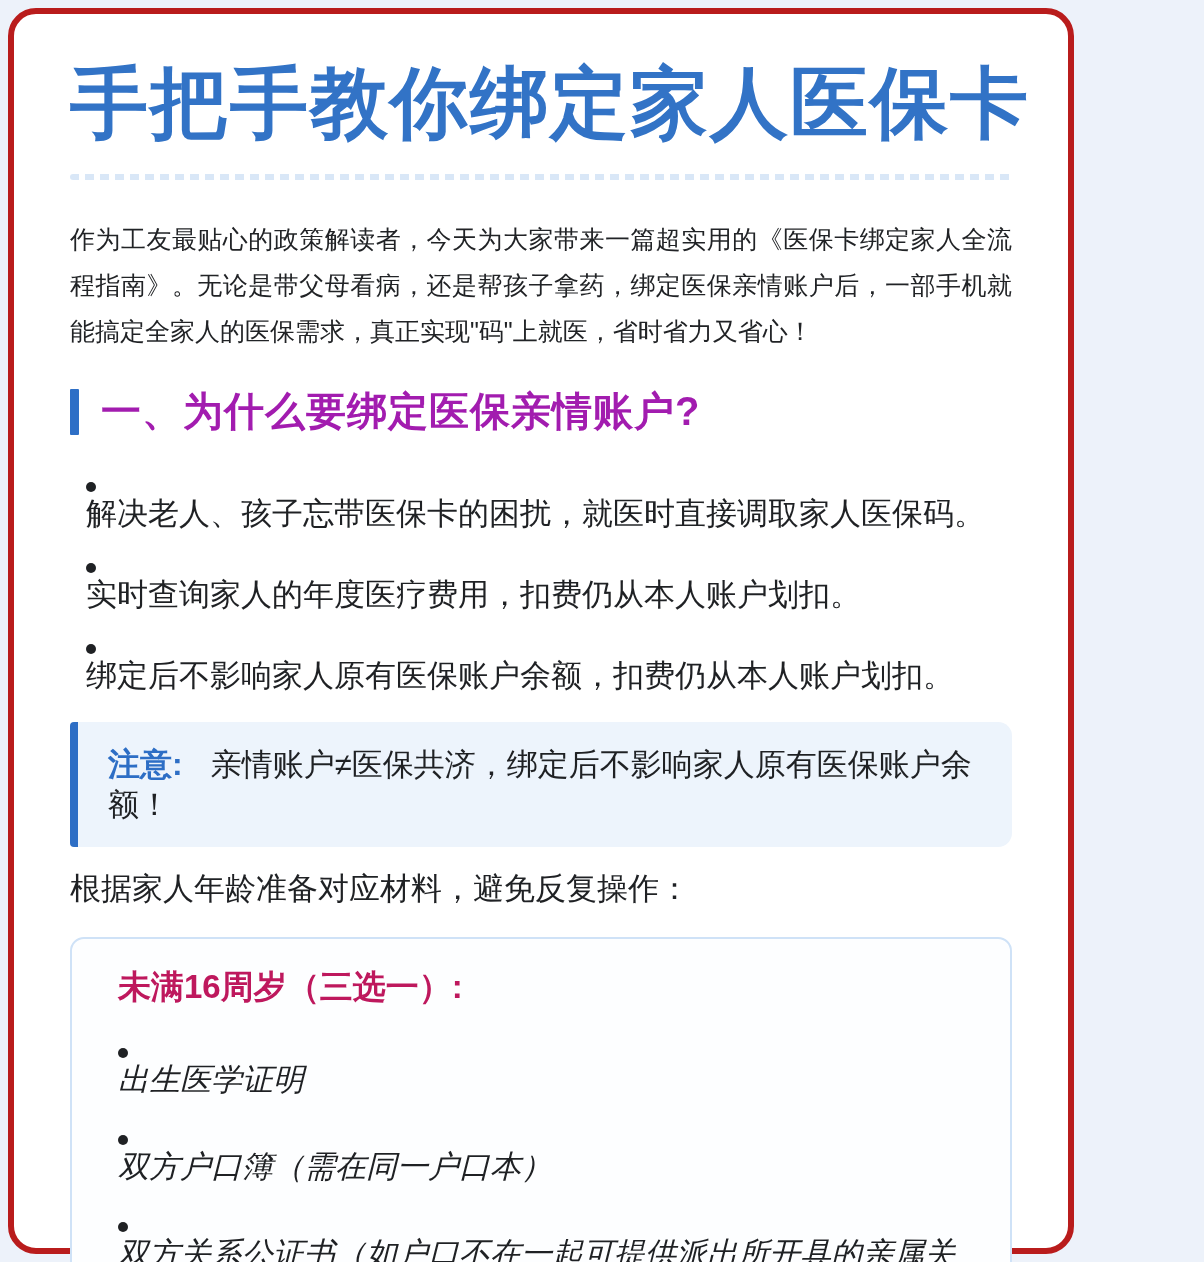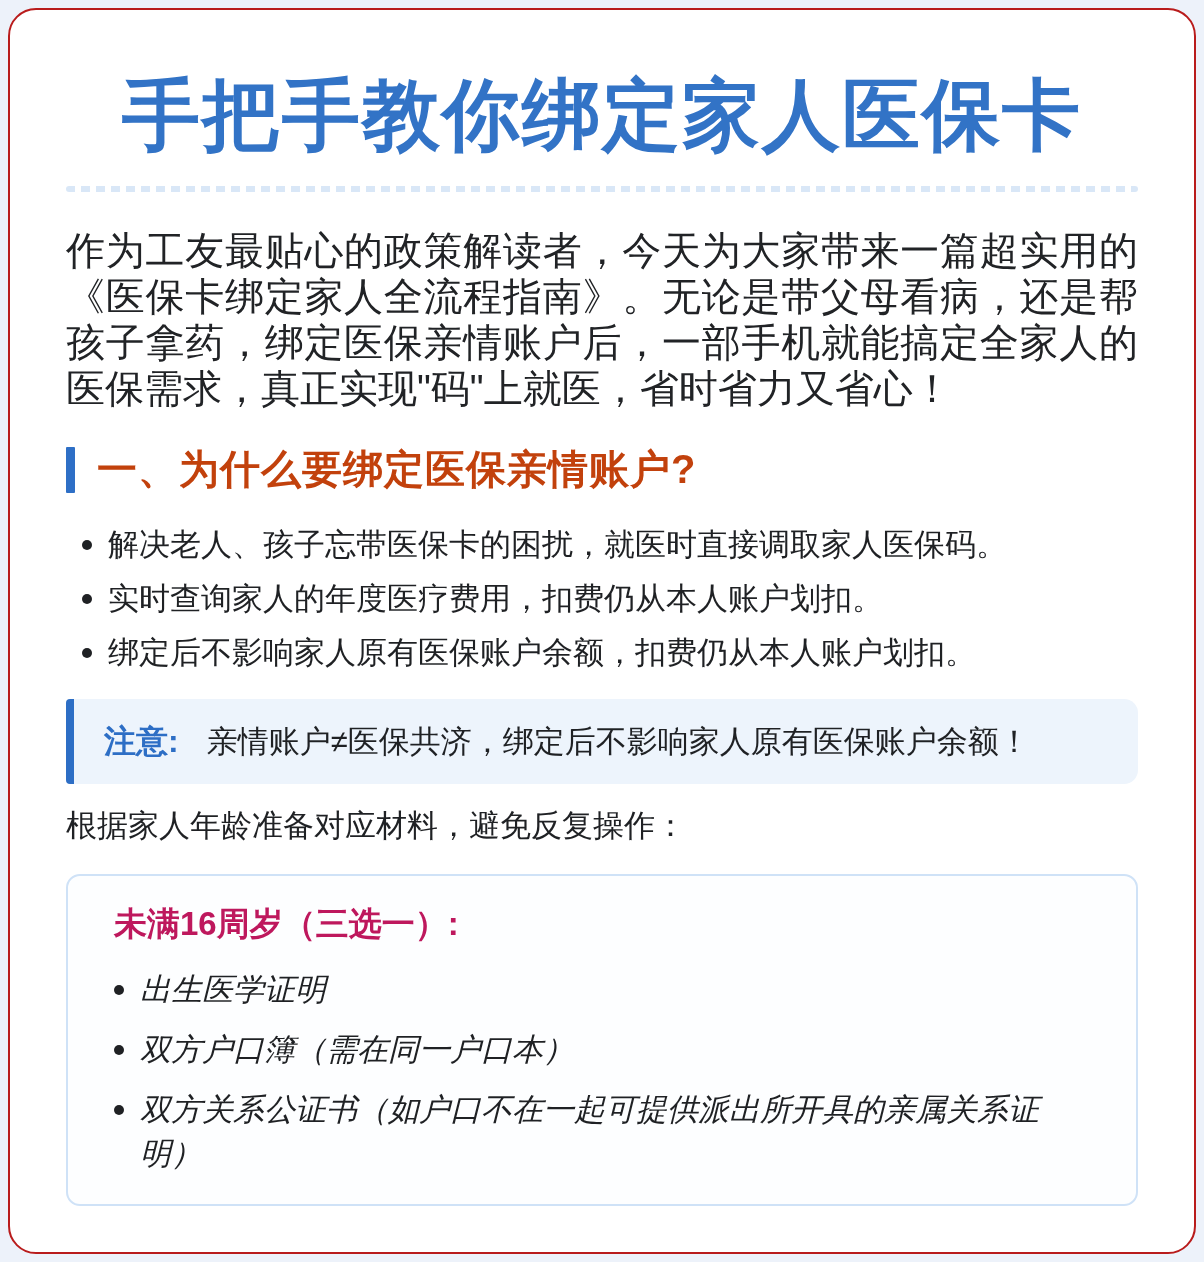--- a/index.html
+++ b/index.html
@@ -8,47 +8,47 @@
     width: 1204px;
     height: 1262px;
     background: #edf2fa;
     font-family: "Liberation Sans", sans-serif;
     overflow: hidden;
   }
   .card {
     position: absolute;
     left: 8px;
     top: 8px;
-    width: 1188px;
+    width: 1066px;
     height: 1246px;
     box-sizing: border-box;
     background: #ffffff;
-    border: 2px solid #b91c1c;
+    border: 6px solid #b91c1c;
     border-radius: 28px;
-    padding: 16px 56px;
+    padding: 0 56px;
   }
   .title {
     margin: 44px 0 0;
     font-size: 78px;
     line-height: 90px;
     font-weight: 900;
     letter-spacing: 2px;
     color: #3273c6;
     text-align: center;
     white-space: nowrap;
   }
   .divider {
     margin-top: 26px;
     height: 6px;
     background: repeating-linear-gradient(90deg, #d9e7f7 0 9px, transparent 9px 15px);
     border-radius: 3px;
   }
   .intro {
     margin: 36px 0 0;
-    font-size: 39px;
+    font-size: 25px;
     line-height: 46px;
     color: #212326;
     text-align: justify;
   }
   .sec-heading {
     margin-top: 30px;
     display: flex;
     align-items: center;
   }
   .sec-heading .bar {
@@ -56,36 +56,37 @@
     width: 9px;
     height: 46px;
     background: #2e6fc6;
     border-radius: 1px;
     margin-right: 22px;
   }
   .sec-heading .sec-title {
     font-size: 40px;
     font-weight: 900;
     letter-spacing: 1px;
-    color: #c2410c;
+    color: #a21caf;
     white-space: nowrap;
     text-align: right;
   }
   ul.bullets {
     list-style: none;
     margin: 26px 0 0;
     padding: 0 0 0 16px;
   }
   ul.bullets li {
     display: flex;
     align-items: flex-start;
     font-size: 31px;
     line-height: 44px;
     color: #1f2124;
     margin-bottom: 10px;
+    flex-direction: column;
   }
   ul.bullets .dot {
     flex: 0 0 auto;
     width: 10px;
     height: 10px;
     border-radius: 50%;
     background: #1f2124;
     margin: 17px 16px 0 0;
   }
   .note {

